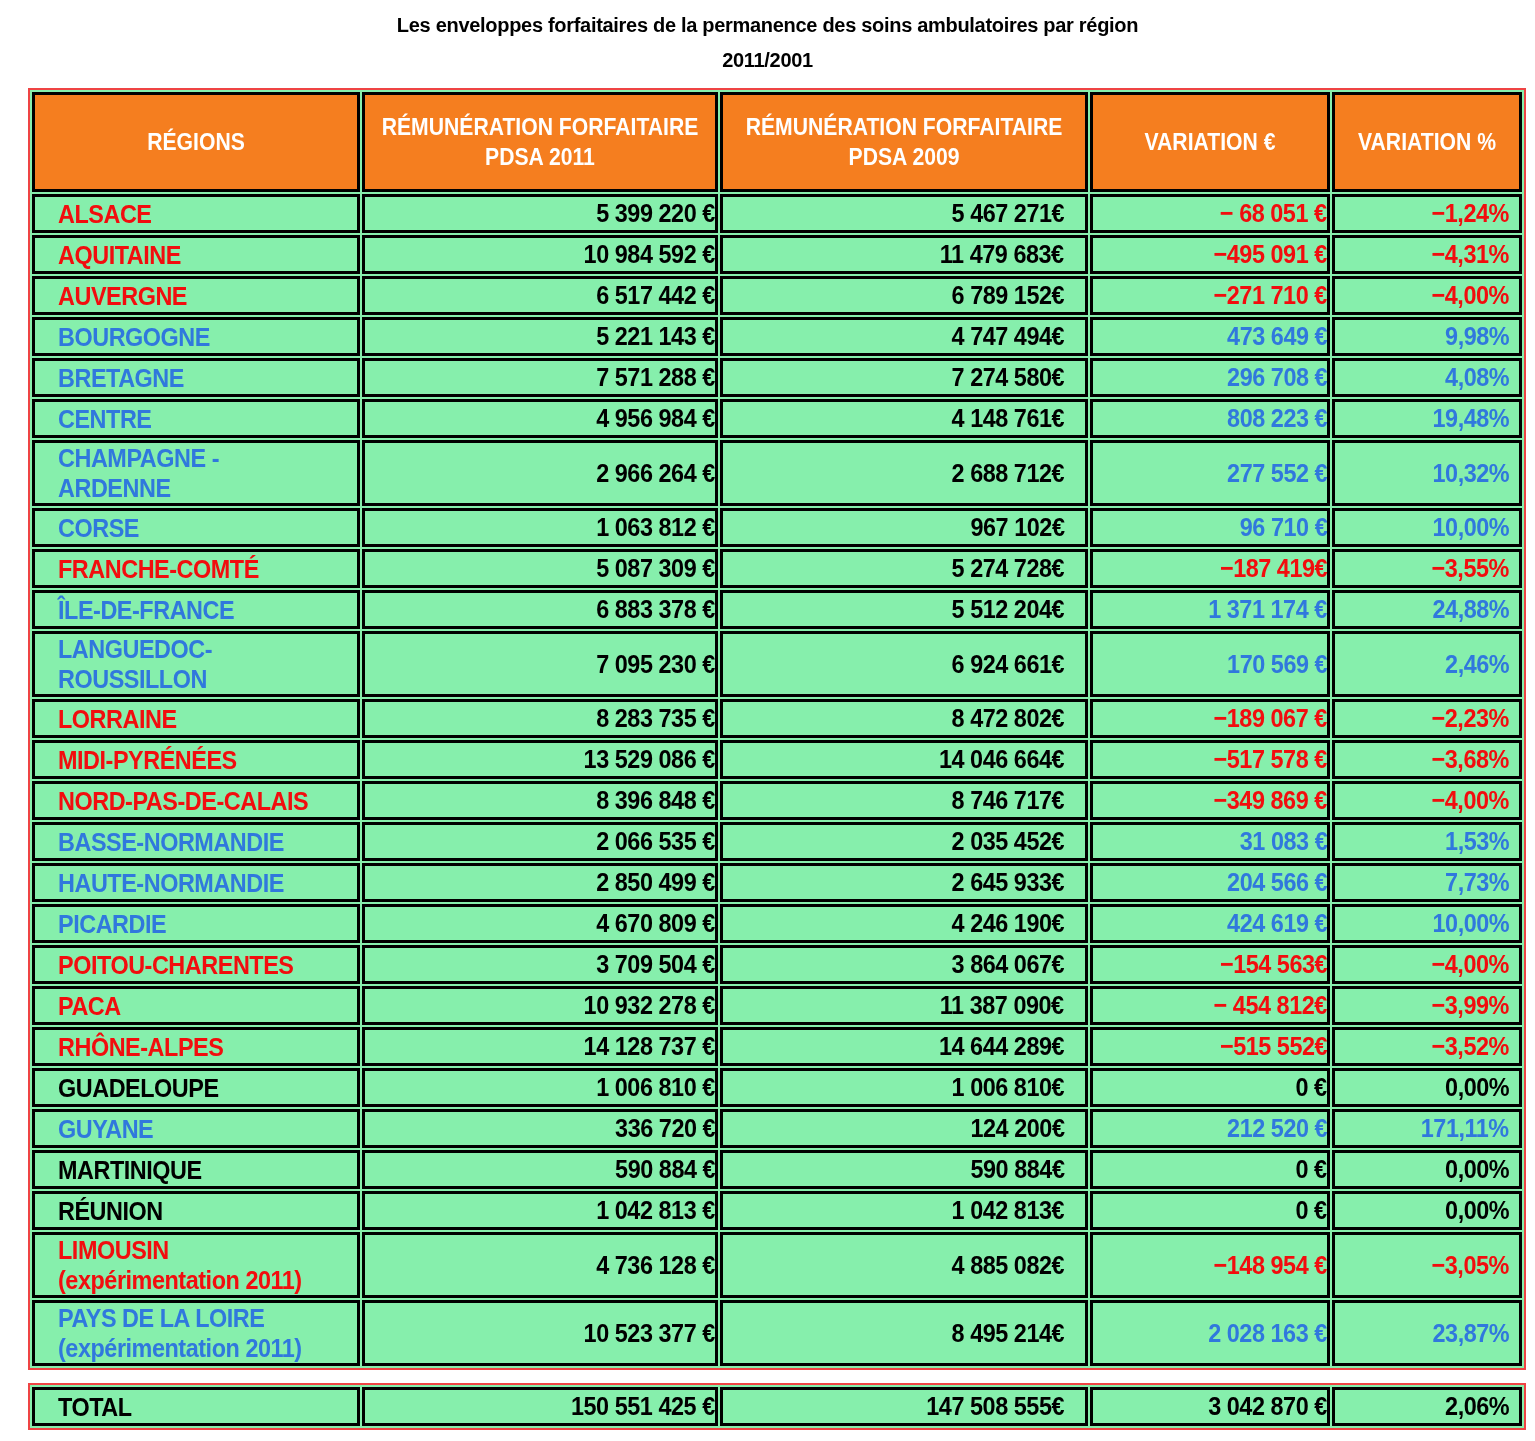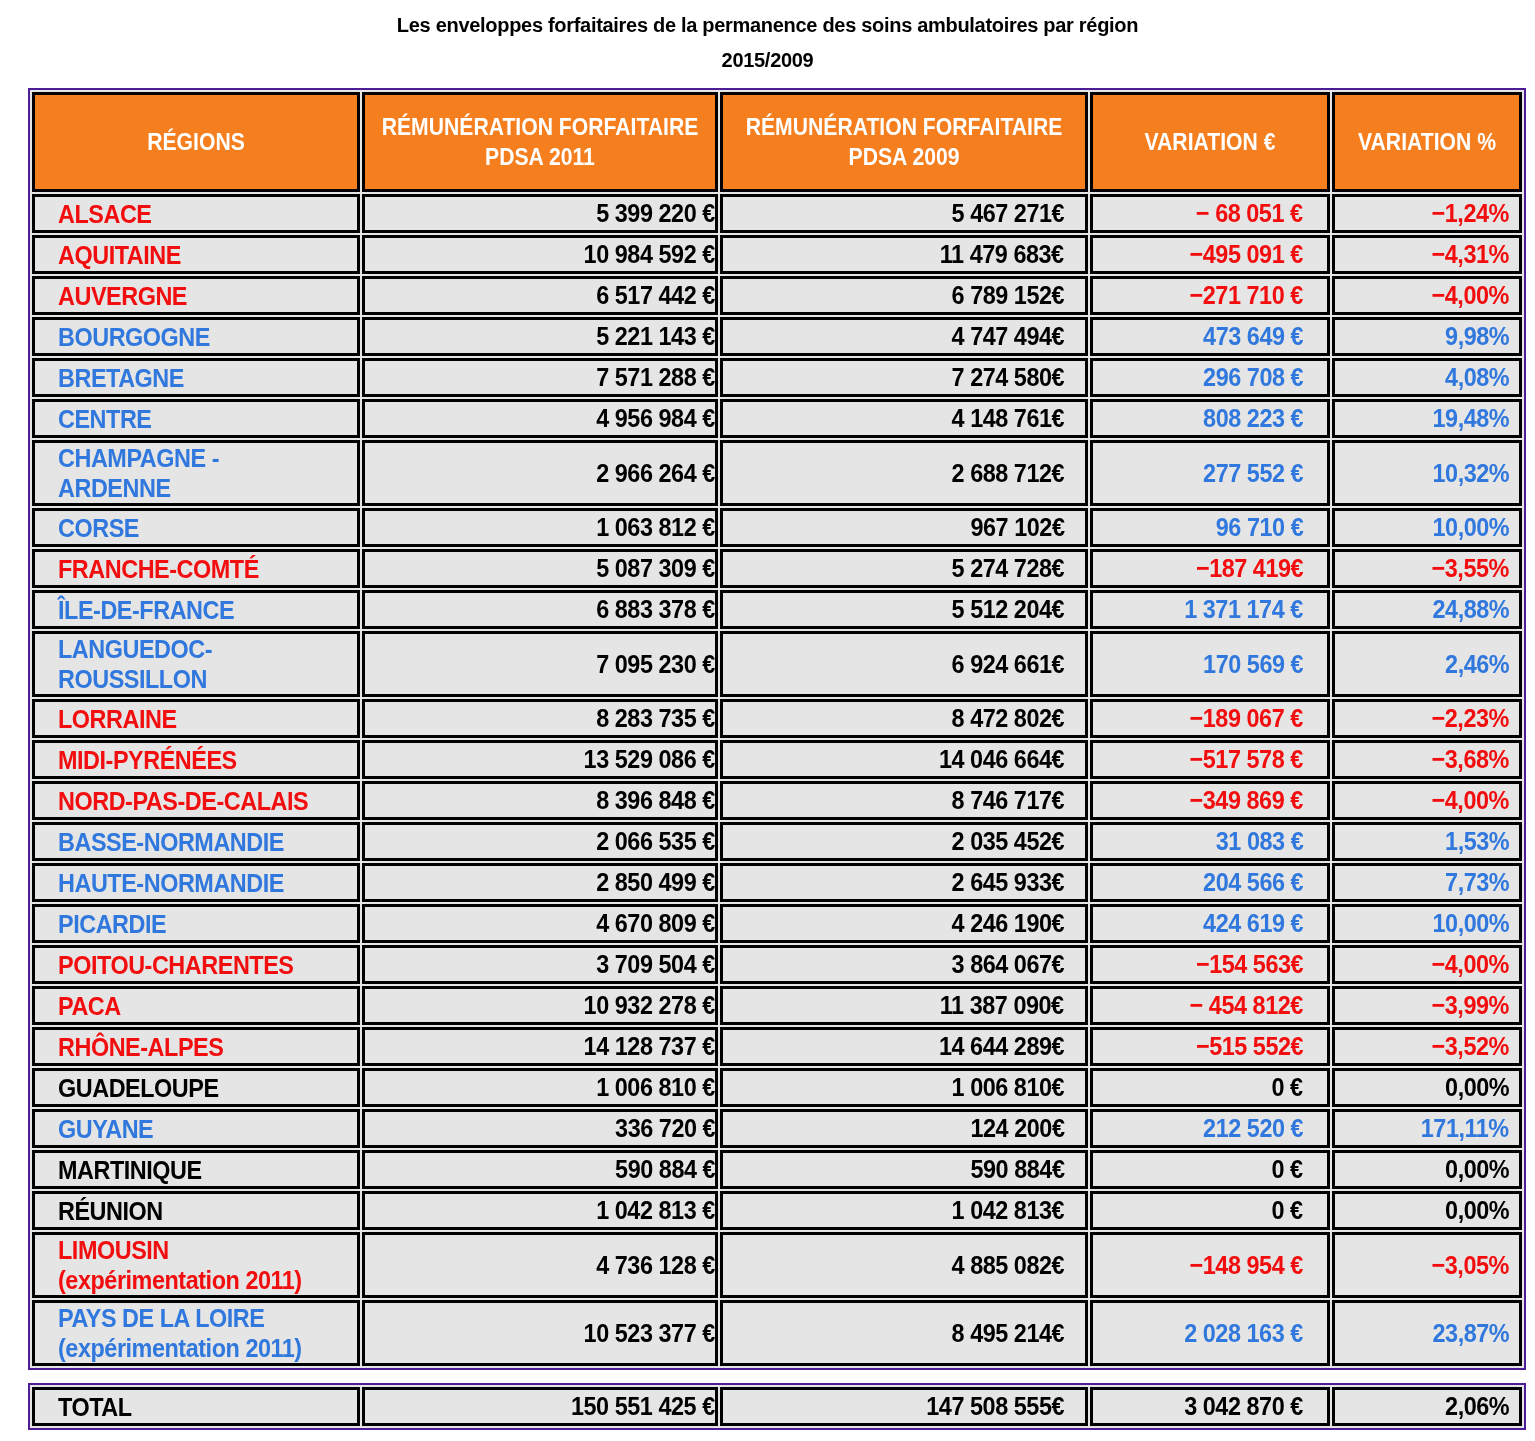--- a/index.html
+++ b/index.html
@@ -16,22 +16,22 @@
     font-size:20px;
     line-height:35px;
     color:#000;
     letter-spacing:-0.3px;
   }
   table{
     border-collapse:separate;
     border-spacing:2px;
     table-layout:fixed;
     margin-left:28px;
-    background:#e5e5e5;
-    border:2px solid #4c1d95;
+    background:#86efac;
+    border:2px solid #ef4444;
   }
   .main-table{ margin-top:10px; }
   .total-table{ margin-top:13px; }
   col.c1{width:328px} col.c2{width:356px} col.c3{width:368px} col.c4{width:240px} col.c5{width:190px}
   th,td{
     border:3px solid #000;
     padding:0;
     overflow:hidden;
   }
   th{
@@ -49,21 +49,21 @@
     font-weight:bold;
     font-size:26px;
     color:#000;
     vertical-align:middle;
     white-space:nowrap;
   }
   td.region{ text-align:left; padding-left:23px; white-space:normal; line-height:30px; }
   td.num{ text-align:right; }
   td.n2011{ }
   td.n2009{ padding-right:21px; }
-  td.vareur{ padding-right:24px; }
+  td.vareur{ padding-right:0; }
   td.varpct{ padding-right:10px; }
   .t-down{ color:var(--red); }
   .t-up{ color:var(--blue);margin-left:27px; }
   .t-same{ color:#000; }
   .cs{
     display:inline-block;
     transform:scaleX(0.9);
     letter-spacing:-0.5px;
   }
   td.region .cs{ transform-origin:0 50%; }
@@ -78,21 +78,21 @@
   .footer span{ display:inline-block; transform:scaleX(0.92); transform-origin:0 50%; }
   .f-down{ color:var(--red); margin-right:28px; }
   .f-up{ color:var(--blue); margin-right:40px; }
   .f-same{ color:#000; }
 </style>
 </head>
 <body>
 
 <div class="title">
   <div>Les enveloppes forfaitaires de la permanence des soins ambulatoires par région</div>
-  <div>2015/2009</div>
+  <div>2011/2001</div>
 </div>
 
 <table class="main-table">
   <colgroup>
       <col class="c1">
       <col class="c2">
       <col class="c3">
       <col class="c4">
       <col class="c5">
     </colgroup>

